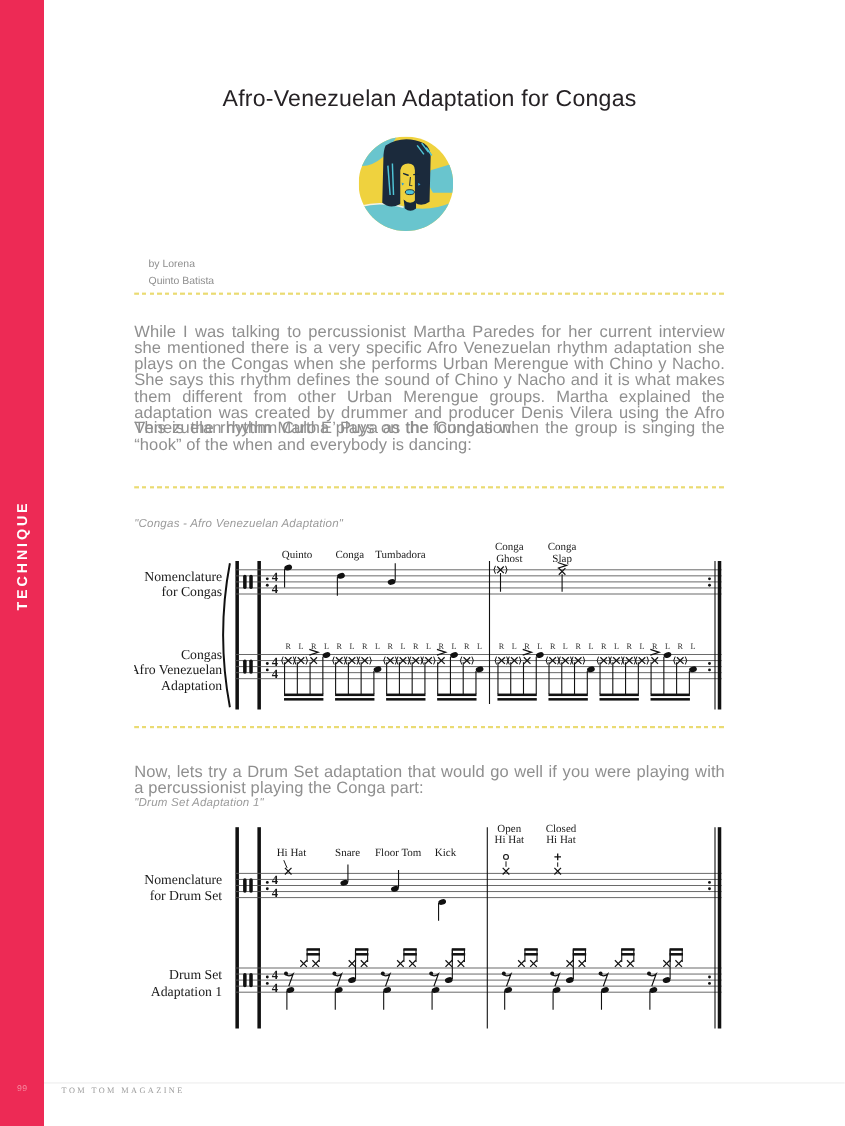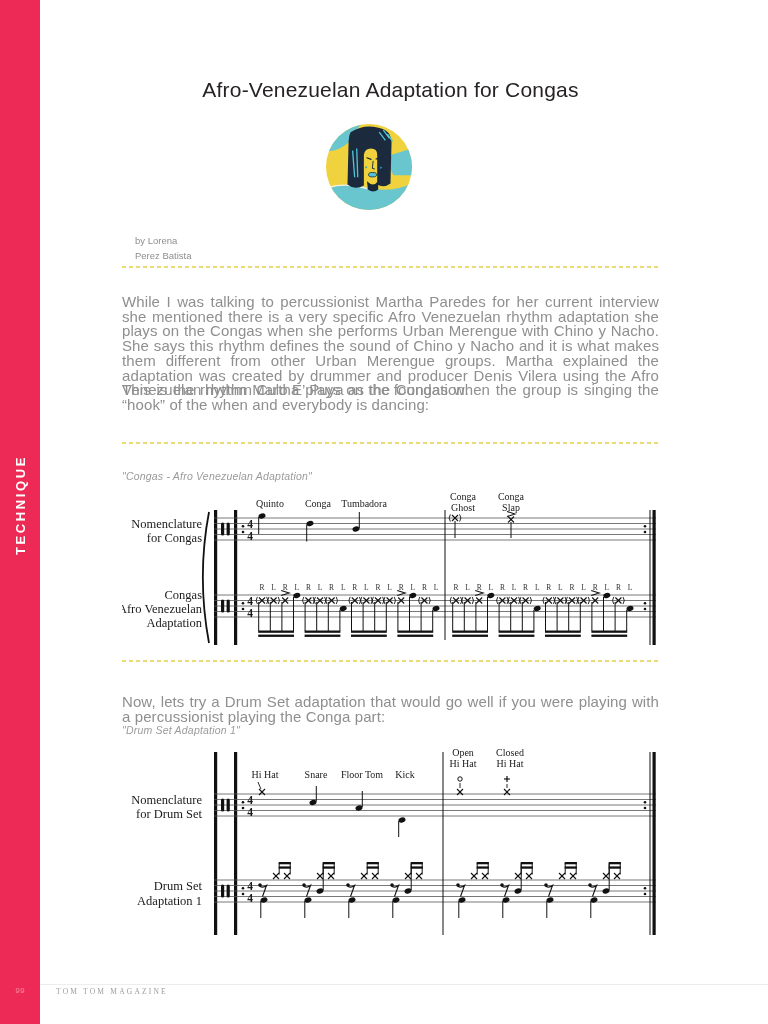--- a/index.html
+++ b/index.html
@@ -58,21 +58,21 @@
     <path d="M40,33 l4,1.5 M49,34 l4,-0.5" stroke="#16283A" stroke-width="1.2" stroke-linecap="round"></path>
     <path d="M46,36 L45.3,43.5 l2.4,0.4" stroke="#16283A" stroke-width="0.9" fill="none"></path>
     <ellipse cx="45.5" cy="49.5" rx="4" ry="2.2" fill="#4FC4D6" stroke="#16283A" stroke-width="0.8"></ellipse>
     <path d="M38.2,41 l2.4,1 l-2,1.6 Z M52.8,41.4 l2.2,1 l-1.9,1.5 Z" fill="#2F9FD8"></path>
     <path d="M52,8 l6,8 M56,6 l6,8 M60,10 l5,7 M26,26 l2,26 M30,24 l1,28" stroke="#4FC4D6" stroke-width="1.3"></path>
   </g>
 </svg>
 
 <div class="abs byline">
   <div>by Lorena</div>
-  <div>Perez Batista</div>
+  <div>Quinto Batista</div>
 </div>
 
 <div class="abs dash" style="top:266px"></div>
 <div class="abs dash" style="top:442px"></div>
 <div class="abs dash" style="top:660px"></div>
 
 <div class="abs para" style="top:295px">While I was talking to percussionist Martha Paredes for her current interview she mentioned there is a very specific Afro Venezuelan rhythm adaptation she plays on the Congas when she performs Urban Merengue with Chino y Nacho. She says this rhythm defines the sound of Chino y Nacho and it is what makes them different from other Urban Merengue groups. Martha explained the adaptation was created by drummer and producer Denis Vilera using the Afro Venezuelan rhythm Culo E’ Puya as the foundation.</div>
 <div class="abs para" style="top:383px">This is the rhythm Martha plays on the Congas when the group is singing the “hook” of the when and everybody is dancing:</div>
 <div class="abs caption" style="top:470px">"Congas - Afro Venezuelan Adaptation"</div>
 

